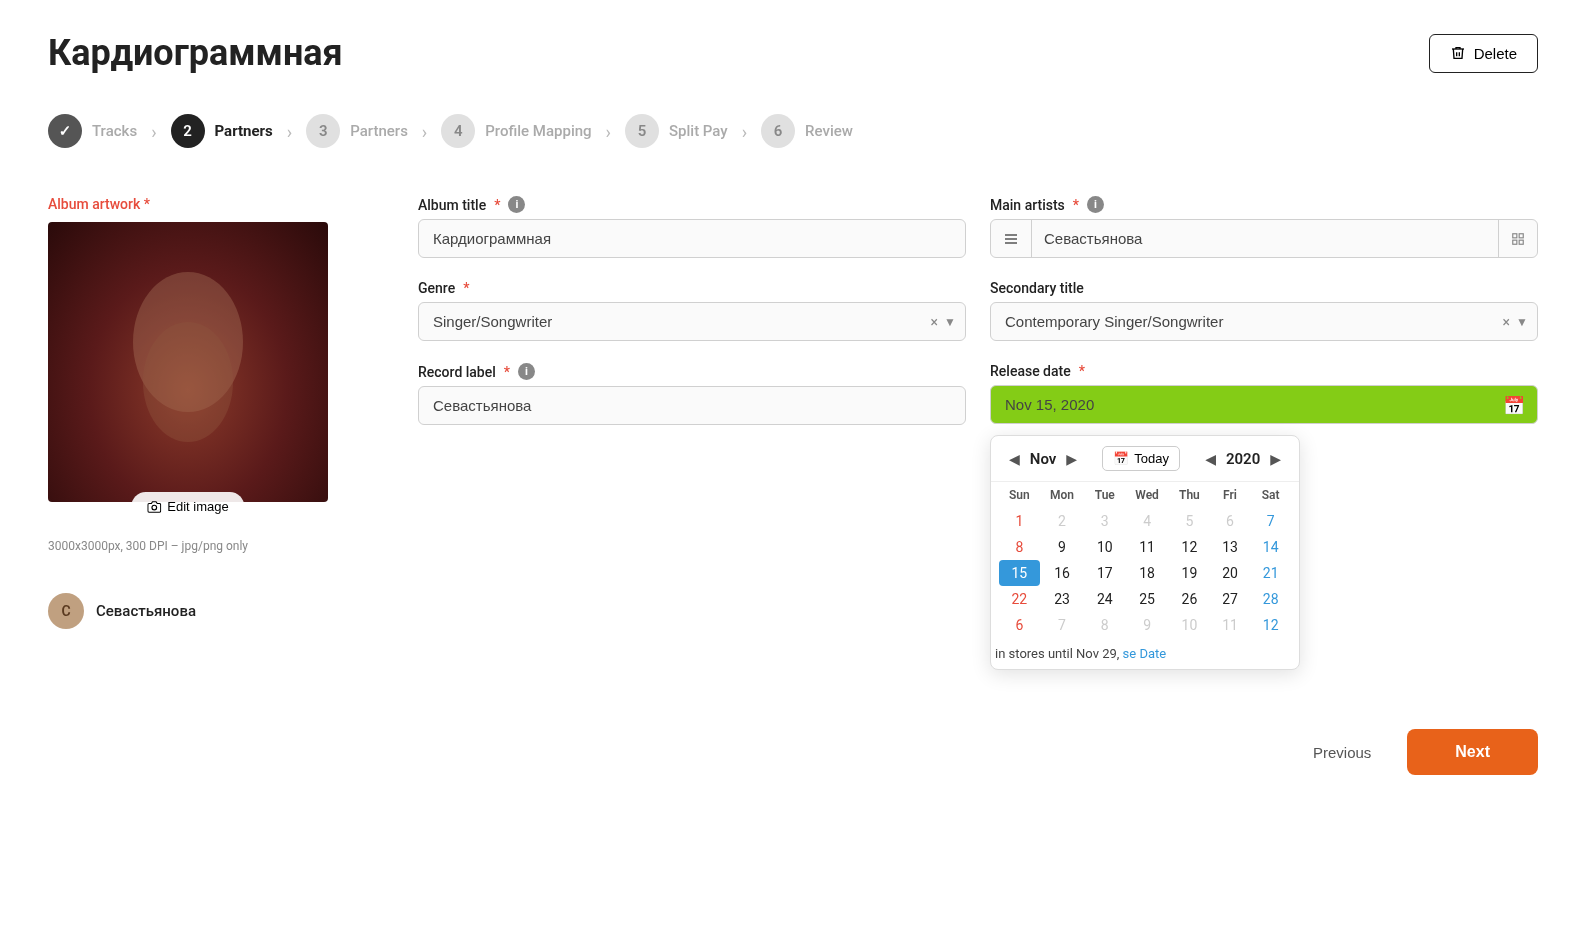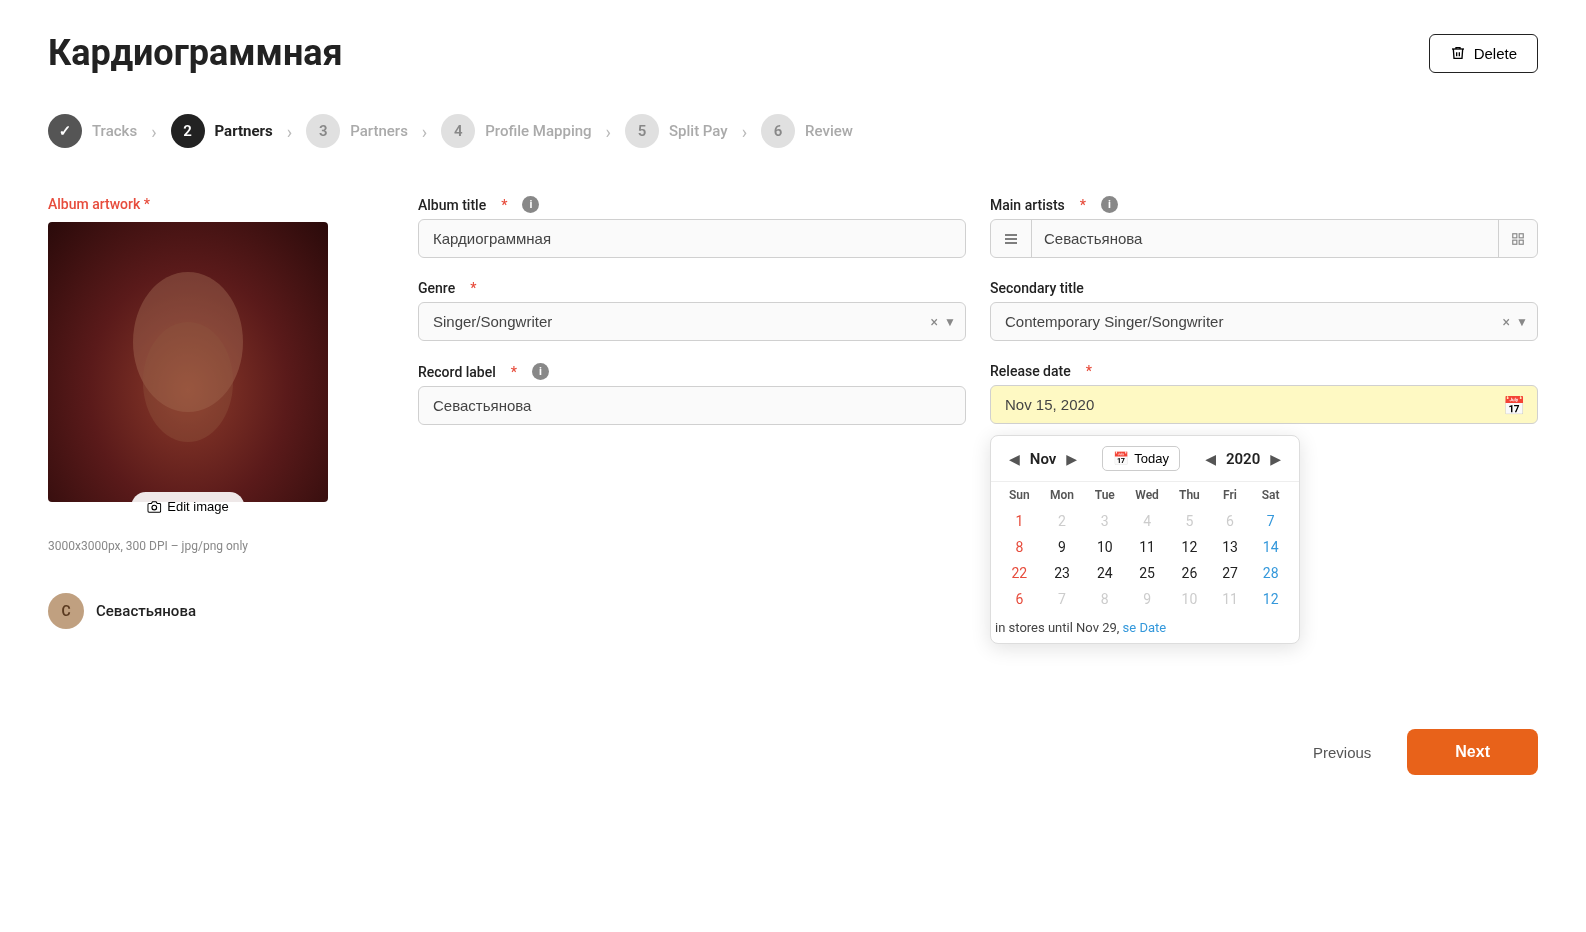--- a/index.html
+++ b/index.html
@@ -39,40 +39,40 @@
     .portrait-bg { width: 100%; height: 100%; background: radial-gradient(ellipse at 50% 60%, #8b3a2a 0%, #5a1a1a 50%, #2a0a0a 100%); }
     .edit-image-btn { position: absolute; bottom: 10px; left: 50%; transform: translateX(-50%); background: rgba(255,255,255,0.9); border: none; border-radius: 20px; padding: 7px 16px; font-size: 13px; cursor: pointer; display: flex; align-items: center; gap: 6px; white-space: nowrap; }
     .artwork-info { font-size: 12px; color: #888; margin-top: 8px; }
 
     
     .artist-row { display: flex; align-items: center; gap: 12px; margin-top: 40px; }
     .artist-avatar { width: 36px; height: 36px; border-radius: 50%; background: #c0a080; overflow: hidden; flex-shrink: 0; display: flex; align-items: center; justify-content: center; font-size: 14px; color: #5a3a20; font-weight: 600; }
     .artist-name { font-size: 15px; font-weight: 500; }
     .field-row { display: flex; gap: 24px; margin-bottom: 22px; }
     .field-group { flex: 1; }
-    .field-label { font-size: 14px; font-weight: 500; margin-bottom: 6px; display: flex; align-items: center; gap: 15px; }
+    .field-label { font-size: 14px; font-weight: 500; margin-bottom: 6px; display: flex; align-items: center; gap: 8px; }
     .field-label span.req { color: #e74c3c; }
     .info-icon { width: 17px; height: 17px; border-radius: 50%; background: #888; color: #fff; display: inline-flex; align-items: center; justify-content: center; font-size: 11px; font-weight: 700; cursor: pointer; flex-shrink: 0; }
     .text-input { width: 100%; border: 1.5px solid #d0d0d0; border-radius: 6px; padding: 10px 14px; font-size: 15px; color: #444; background: #fafafa; outline: none; }
 
     
     .artist-input-wrapper { display: flex; align-items: stretch; border: 1.5px solid #d0d0d0; border-radius: 6px; background: #fafafa; overflow: hidden; }
     .artist-input-menu { display: flex; align-items: center; padding: 0 12px; border-right: 1.5px solid #d0d0d0; color: #555; }
     .artist-input-field { flex: 1; border: none; background: transparent; padding: 10px 12px; font-size: 15px; color: #444; outline: none; }
     .artist-input-right { display: flex; align-items: center; padding: 0 12px; border-left: 1.5px solid #d0d0d0; color: #888; }
 
     
     .select-wrapper { position: relative; }
     .select-field { width: 100%; border: 1.5px solid #d0d0d0; border-radius: 6px; padding: 10px 36px 10px 14px; font-size: 15px; color: #444; background: #fafafa; appearance: none; outline: none; cursor: pointer; }
     .select-clear { position: absolute; right: 28px; top: 50%; transform: translateY(-50%); color: #888; cursor: pointer; font-size: 14px; }
     .select-arrow { position: absolute; right: 10px; top: 50%; transform: translateY(-50%); color: #888; font-size: 12px; pointer-events: none; }
 
     
     .date-input-wrapper { position: relative; }
-    .date-input { width: 100%; border: 1.5px solid #d0d0d0; border-radius: 6px; padding: 10px 40px 10px 14px; font-size: 15px; color: #444; background: #fef9c3; outline: none; }
+    .date-input { width: 100%; border: 1.5px solid #d0d0d0; border-radius: 6px; padding: 10px 40px 10px 14px; font-size: 15px; color: #444; background: #84cc16; outline: none; }
     .date-icon { position: absolute; right: 12px; top: 50%; transform: translateY(-50%); color: #555; cursor: pointer; font-size: 18px; }
 
     
     .calendar-popup { position: absolute; top: 50px; left: 0; z-index: 100; background: #fff; border: 1.5px solid #ddd; border-radius: 8px; box-shadow: 0 4px 20px rgba(0,0,0,0.12); width: 310px; padding-bottom: 8px; }
     .cal-nav { display: flex; align-items: center; justify-content: space-between; padding: 10px 12px; border-bottom: 1px solid #eee; }
     .cal-nav-group { display: flex; align-items: center; gap: 4px; }
     .cal-nav-btn { background: none; border: none; cursor: pointer; color: #555; font-size: 14px; padding: 3px 6px; }
     .cal-month-label { font-size: 15px; font-weight: 600; }
     .cal-today-btn { border: 1.5px solid #ccc; background: #fff; border-radius: 5px; padding: 4px 10px; font-size: 13px; cursor: pointer; display: flex; align-items: center; gap: 5px; }
     .cal-year-label { font-size: 15px; font-weight: 600; text-align: center; }
@@ -316,20 +316,29 @@
                       <tr>
                         <td class="sunday">8</td>
                         <td>9</td>
                         <td>10</td>
                         <td>11</td>
                         <td>12</td>
                         <td>13</td>
                         <td class="saturday">14</td>
                       </tr>
                       <tr>
+                        <td class="today-selected">15</td>
+                        <td>16</td>
+                        <td>17</td>
+                        <td>18</td>
+                        <td>19</td>
+                        <td>20</td>
+                        <td class="saturday">21</td>
+                      </tr>
+                      <tr>
                         <td class="sunday red-date">22</td>
                         <td>23</td>
                         <td>24</td>
                         <td>25</td>
                         <td>26</td>
                         <td>27</td>
                         <td class="saturday">28</td>
                       </tr>
                       <tr>
                         <td class="sunday other-month">6</td>

